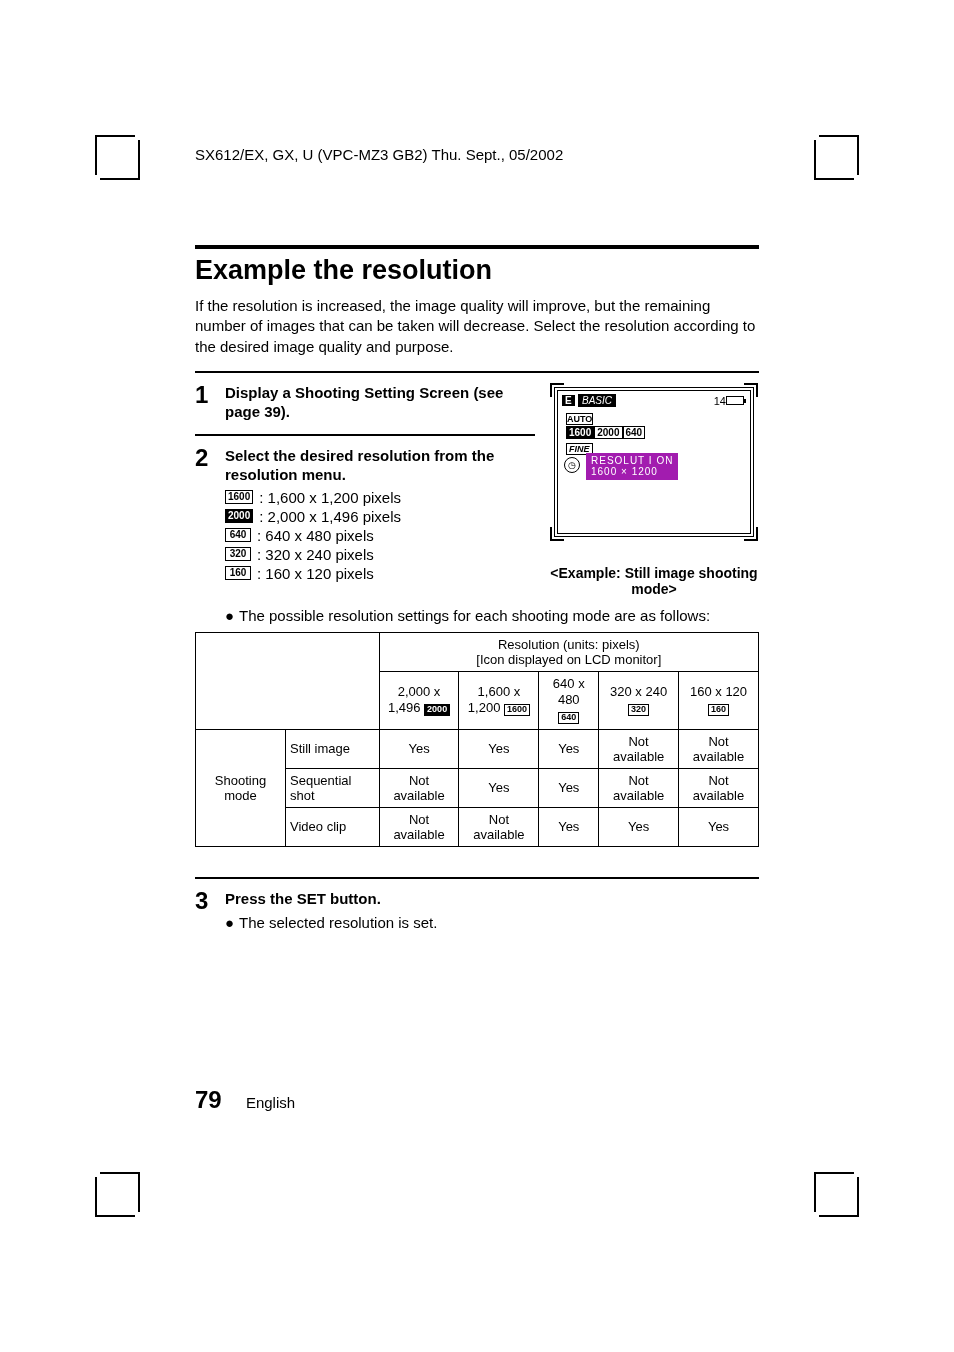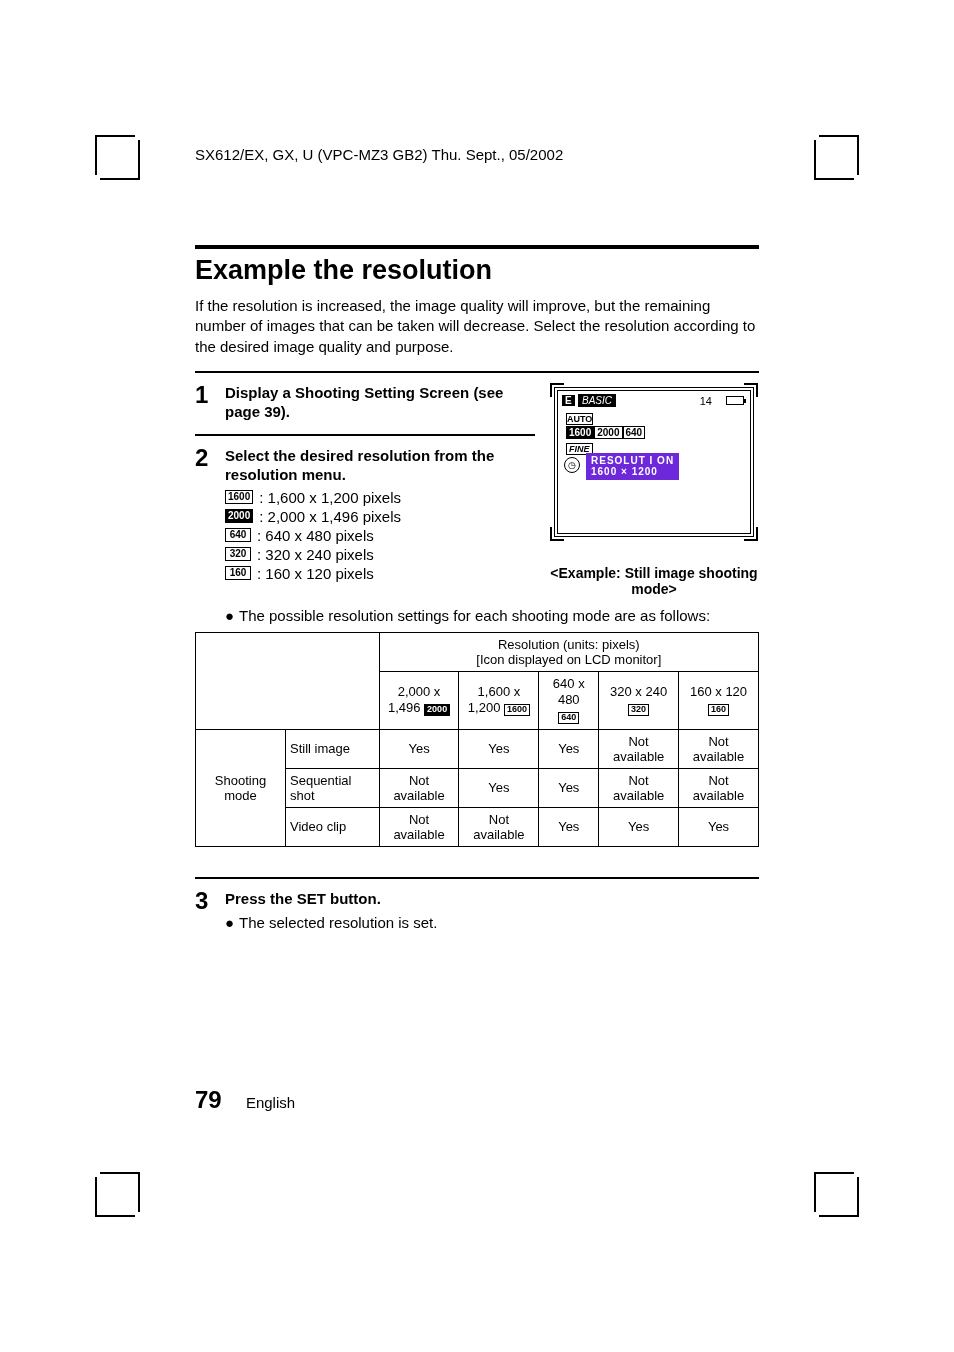--- a/index.html
+++ b/index.html
@@ -44,30 +44,30 @@
 
   .lcd-wrap { margin-top:4px; }
   .lcd { width:200px; height:150px; border:4px double #000; position:relative; margin:0 auto; background:#fff; }
   .lcd-corner { position:absolute; width:14px; height:14px; border:2px solid #000; }
   .lcd .c1{top:-8px;left:-8px;border-right:none;border-bottom:none;}
   .lcd .c2{top:-8px;right:-8px;border-left:none;border-bottom:none;}
   .lcd .c3{bottom:-8px;left:-8px;border-right:none;border-top:none;}
   .lcd .c4{bottom:-8px;right:-8px;border-left:none;border-top:none;}
   .lcd-e { position:absolute; top:4px; left:4px; background:#000; color:#fff; font-size:10px; font-weight:bold; padding:0 3px; }
   .lcd-basic { position:absolute; top:3px; left:20px; background:#000; color:#fff; font-size:10px; font-weight:normal; font-style:italic; padding:1px 4px; font-family:"Arial Narrow",Arial,sans-serif; }
-  .lcd-count { position:absolute; top:4px; right:6px; font-size:11px; display:flex; align-items:center; gap:14px; }
+  .lcd-count { position:absolute; top:4px; right:6px; font-size:11px; display:flex; align-items:center; gap:0; }
   .lcd-batt { width:18px; height:9px; border:1px solid #000; position:relative; }
   .lcd-batt:after { content:""; position:absolute; right:-3px; top:2px; width:2px; height:4px; background:#000; }
   .lcd-auto { position:absolute; top:22px; left:8px; border:1px solid #000; font-size:9px; font-weight:bold; padding:0 0; }
   .lcd-res-row { position:absolute; top:36px; left:8px; font-size:10px; font-weight:bold; }
   .lcd-res-row span { border:1px solid #000; padding:0 2px; }
   .lcd-res-row span.sel { background:#000; color:#fff; }
   .lcd-fine { position:absolute; top:52px; left:8px; border:1px solid #000; font-size:9px; font-weight:bold; font-style:italic; padding:0 2px; }
   .lcd-clock { position:absolute; top:66px; left:6px; width:16px; height:16px; border:1px solid #000; border-radius:50%; display:flex; align-items:center; justify-content:center; font-size:9px; }
-  .lcd-info { position:absolute; top:62px; left:28px; background:#6d28d9; color:#fff; font-size:10px; font-family:"Arial Narrow",Arial,sans-serif; font-weight:bold; letter-spacing:1px; padding:2px 5px; line-height:1.15; }
+  .lcd-info { position:absolute; top:62px; left:28px; background:#a21caf; color:#fff; font-size:10px; font-family:"Arial Narrow",Arial,sans-serif; font-weight:normal; letter-spacing:1px; padding:2px 5px; line-height:1.15; }
   .lcd-caption { text-align:center; font-weight:bold; font-size:14px; margin-top:28px; }
 
   .full-bullet { display:flex; font-size:15px; margin:10px 0 8px 30px; }
   .full-bullet .dot { width:14px; flex:0 0 14px; }
 
   table.res { border-collapse:collapse; width:100%; font-size:13px; }
   table.res th, table.res td { border:1px solid #000; padding:4px 4px; text-align:center; vertical-align:middle; font-weight:normal; }
   table.res .hdr { font-weight:normal; }
   table.res .sub { line-height:1.25; }
   .mini-icon { display:inline-block; border:1px solid #000; font-size:9px; padding:0 2px; font-weight:bold; line-height:1.1; }

